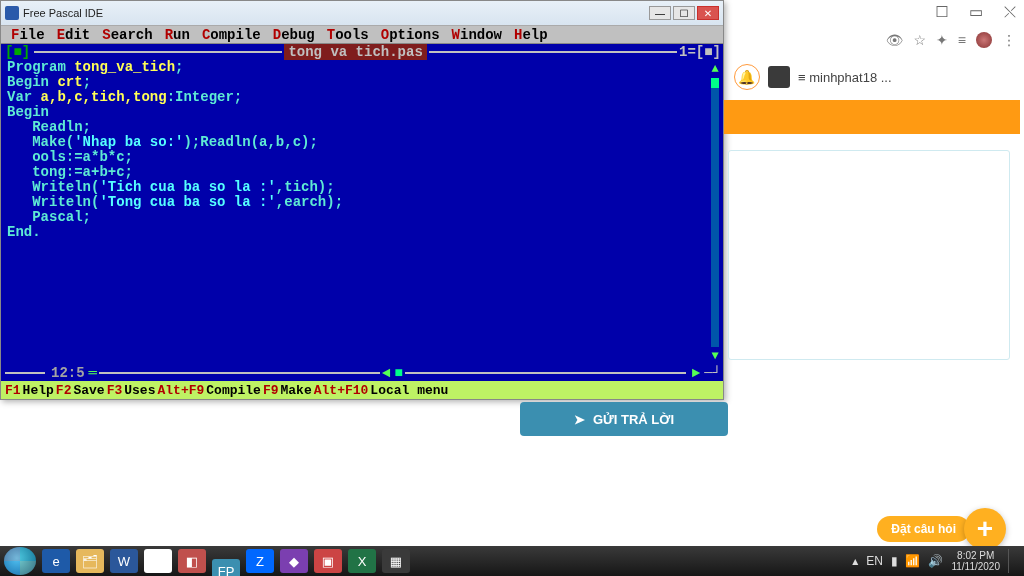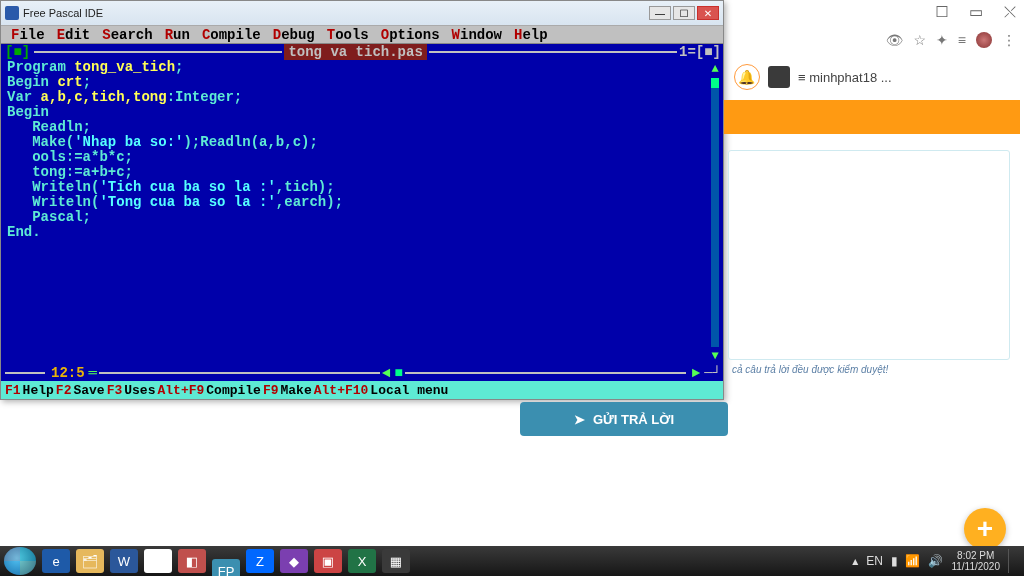--- a/index.html
+++ b/index.html
@@ -69,33 +69,33 @@
   }
   .kw { color: #5eead4; }
   .ident { color: #ffff55; }
   .str { color: #55ffff; }
   .frame-bottom {
     position: absolute; left: 2px; right: 2px; bottom: 0;
     height: 16px; display: flex; align-items: center;
     color: #c0c0c0;
   }
   .frame-bottom .pos {
-    background: #0000aa; color: #eab308; padding: 0 4px;
+    background: #0000aa; color: #a3a3a3; padding: 0 4px;
   }
   .scrollbar-v {
     position: absolute; right: 2px; top: 18px; bottom: 18px;
     width: 12px; background: #0000aa;
     display: flex; flex-direction: column; align-items: center;
     color: #55ff55;
   }
   .scroll-arrow { font-size: 12px; height: 14px; cursor: pointer; }
   .scroll-track { flex: 1; width: 8px; background: #0055aa; margin: 2px 0; position: relative; }
   .scroll-thumb { position: absolute; left: 0; width: 8px; height: 10px; background: #00ff88; top: 0; }
   .statusbar {
-    height: 18px; background: #5eead4;
+    height: 18px; background: #bef264;
     font-family: 'Courier New', monospace;
     font-size: 13px; font-weight: bold;
     display: flex; align-items: center; padding: 0 4px;
     white-space: nowrap;
   }
   .statusbar .fk { color: #b00000; }
   .statusbar .fl { color: #000; }
   .statusbar span { margin-right: 2px; }
 
   
@@ -277,29 +277,29 @@
 </div>
 
 <div class="page-frag">
   <div class="bell-row">
     <div class="bell-icon">🔔</div>
     <div class="user-thumb"></div>
     <div class="user-name">≡ minhphat18 ...</div>
   </div>
   <div class="orange-bar"></div>
   <div class="answer-box"></div>
-  <div class="review-note">cả câu trả lời đều được kiểm duyệt!</div>
 </div>
 
 <div class="submit-btn">
   <span>➤</span>
   <span>GỬI TRẢ LỜI</span>
 </div>
 
 <div class="ask-btn">
+  <div class="ask-label">Đặt câu hỏi</div>
   <div class="ask-plus">+</div>
 </div>
 
 <div class="taskbar">
   <div class="start-orb">
     <div></div>
       <div></div>
       <div></div>
       <div></div>
   </div>

